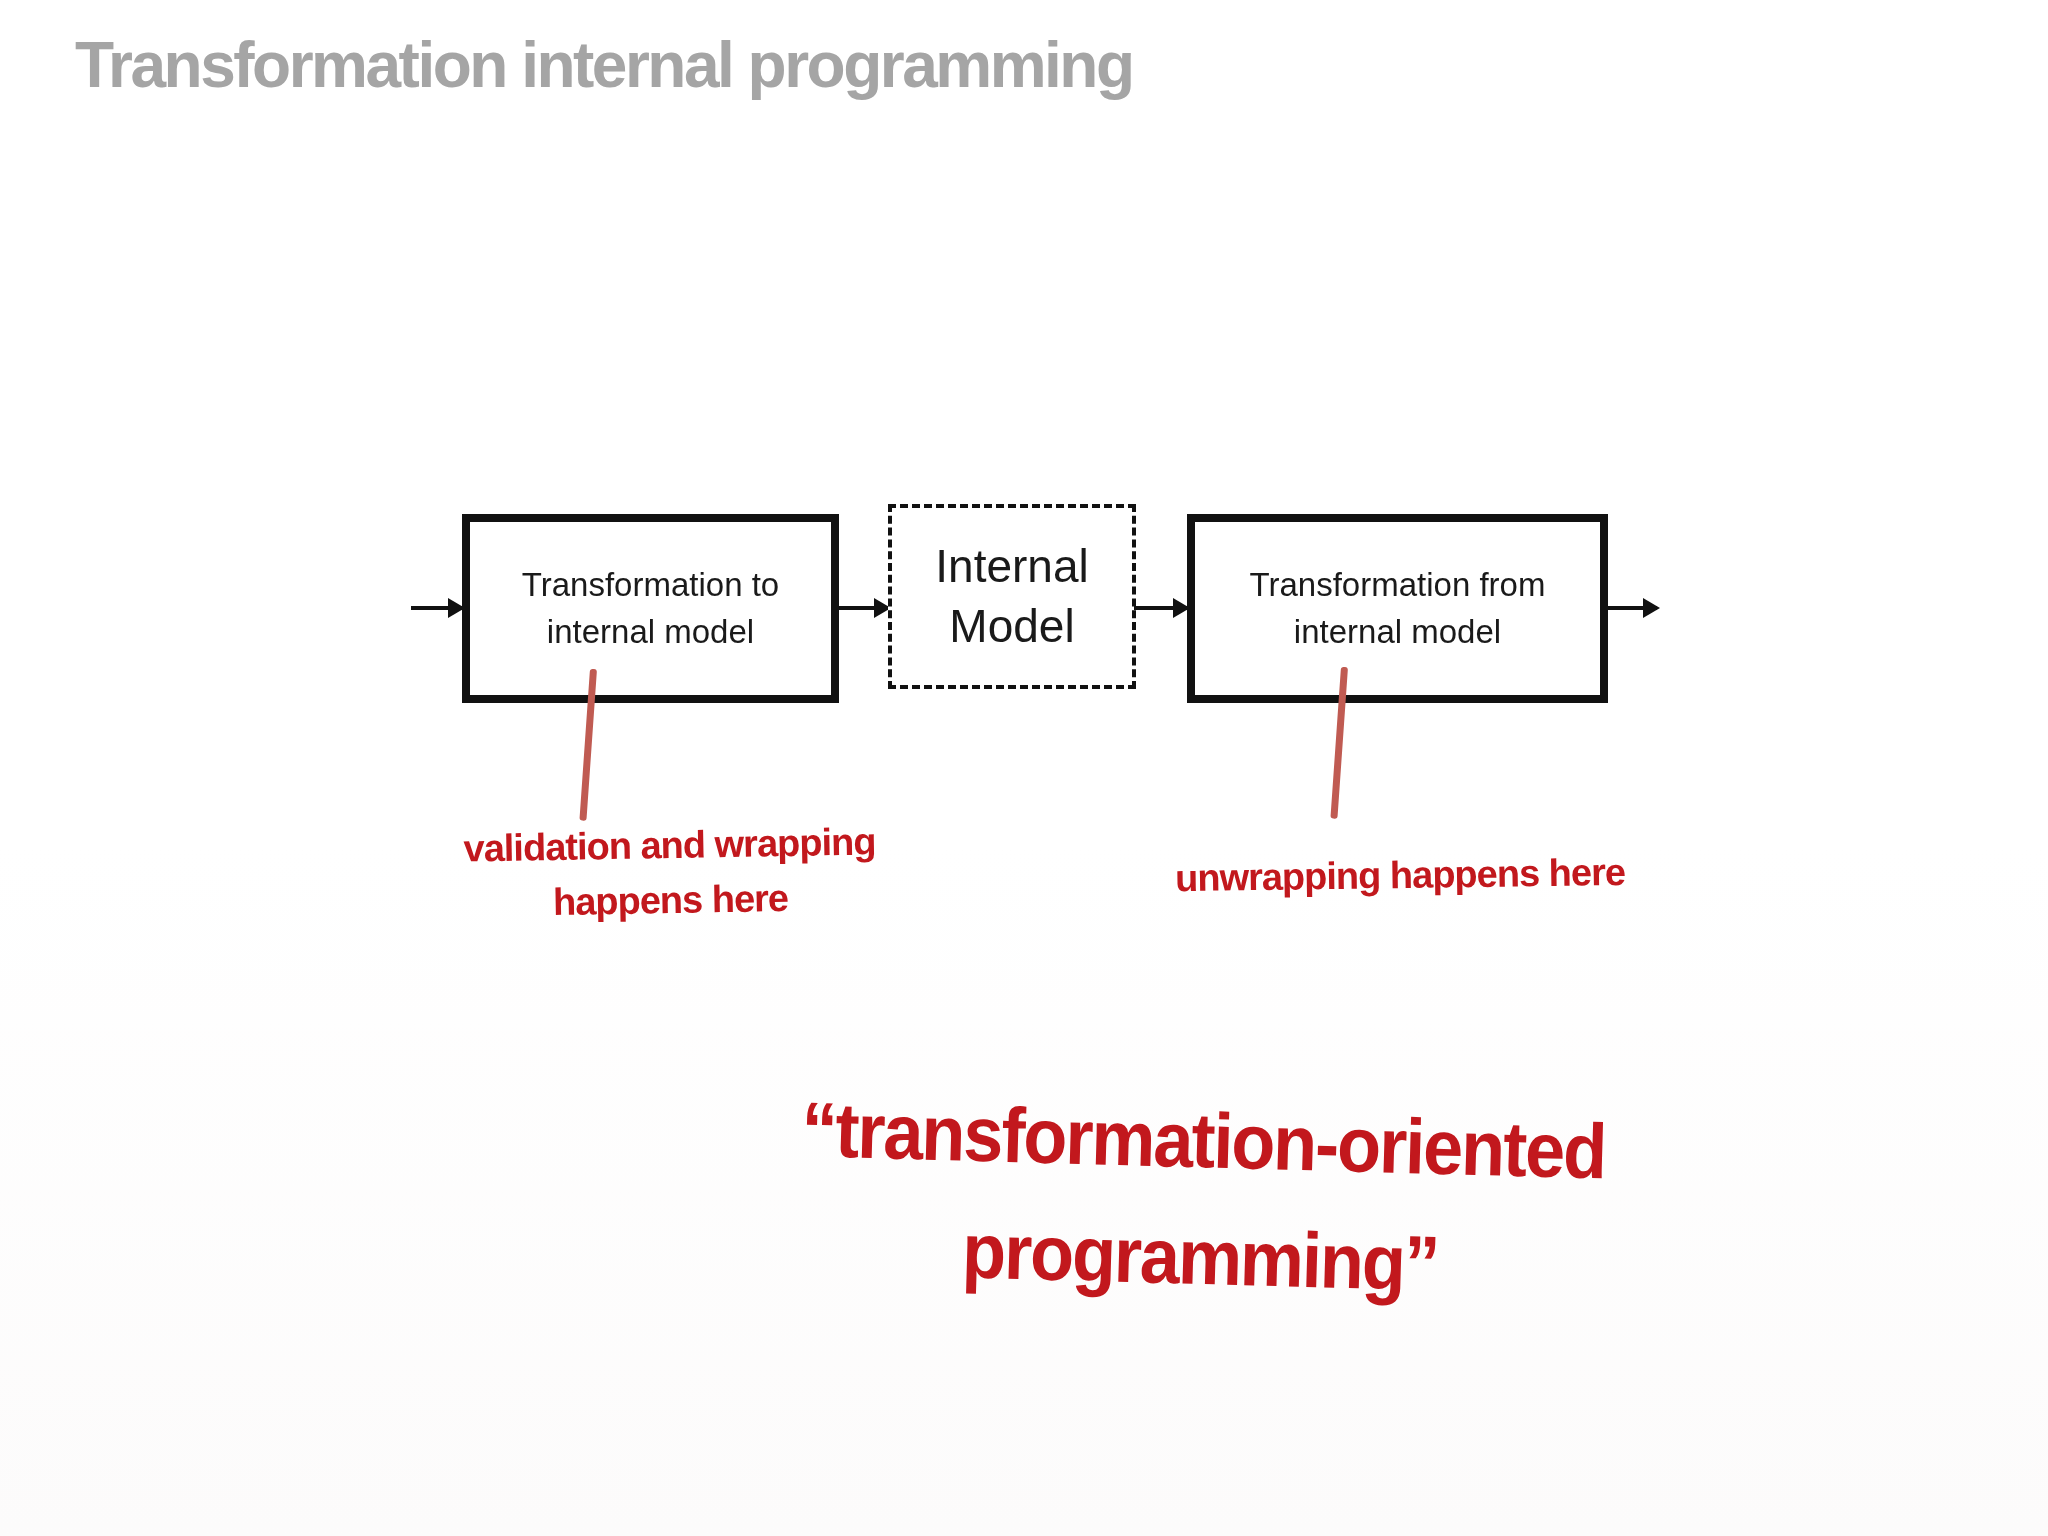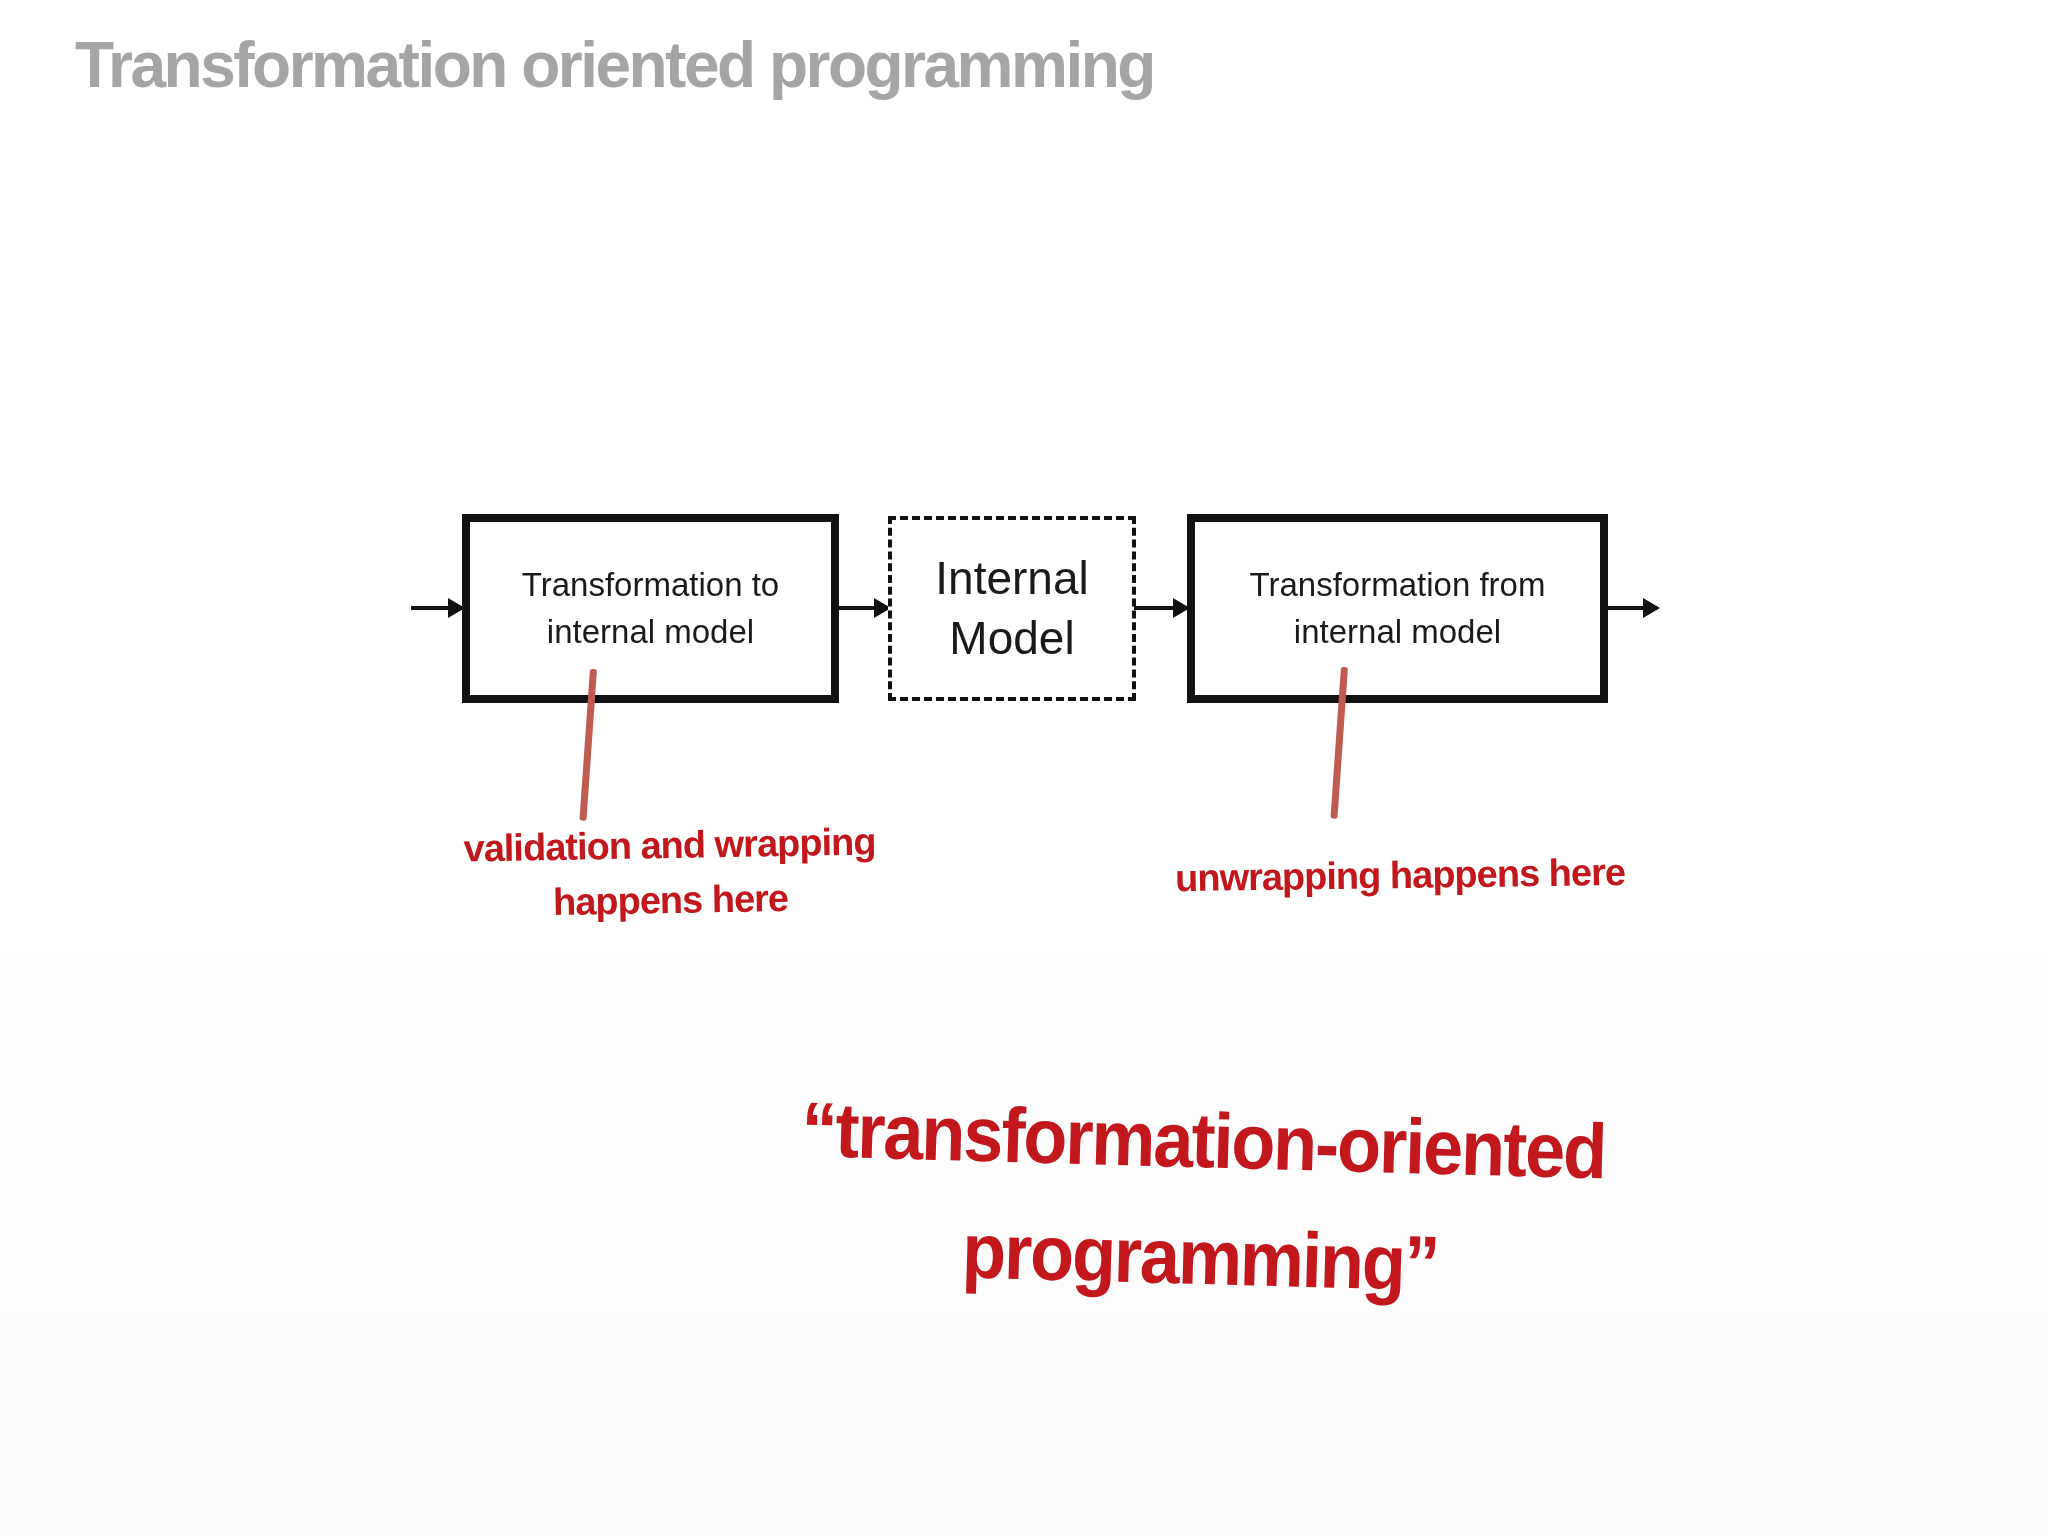--- a/index.html
+++ b/index.html
@@ -95,32 +95,32 @@
     letter-spacing: -2px;
     transform: rotate(1.6deg) scaleY(1.08);
     transform-origin: center top;
   }
 </style>
 </head>
 <body>
 
 <div id="slide">
 
-  <div class="title">Transformation oriented programming</div>
+  <div class="title">Transformation internal programming</div>
 
 
   <div class="arrow" style="left:411px; width:51px;"></div>
 
   <div class="node solid node-label-sm" style="left:462px; top:514px; width:377px; height:189px;">
     <span>Transformation to internal model</span>
   </div>
 
   <div class="arrow" style="left:837px; width:51px;"></div>
 
-  <div class="node dashed node-label-lg" style="left:888px; top:516px; width:248px; height:185px;">
+  <div class="node dashed node-label-lg" style="left:888px; top:504px; width:248px; height:185px;">
     <span>Internal Model</span>
   </div>
 
   <div class="arrow" style="left:1134px; width:53px;"></div>
 
   <div class="node solid node-label-sm" style="left:1187px; top:514px; width:421px; height:189px;">
     <span>Transformation from internal model</span>
   </div>
 
   <div class="arrow" style="left:1606px; width:51px;"></div>

